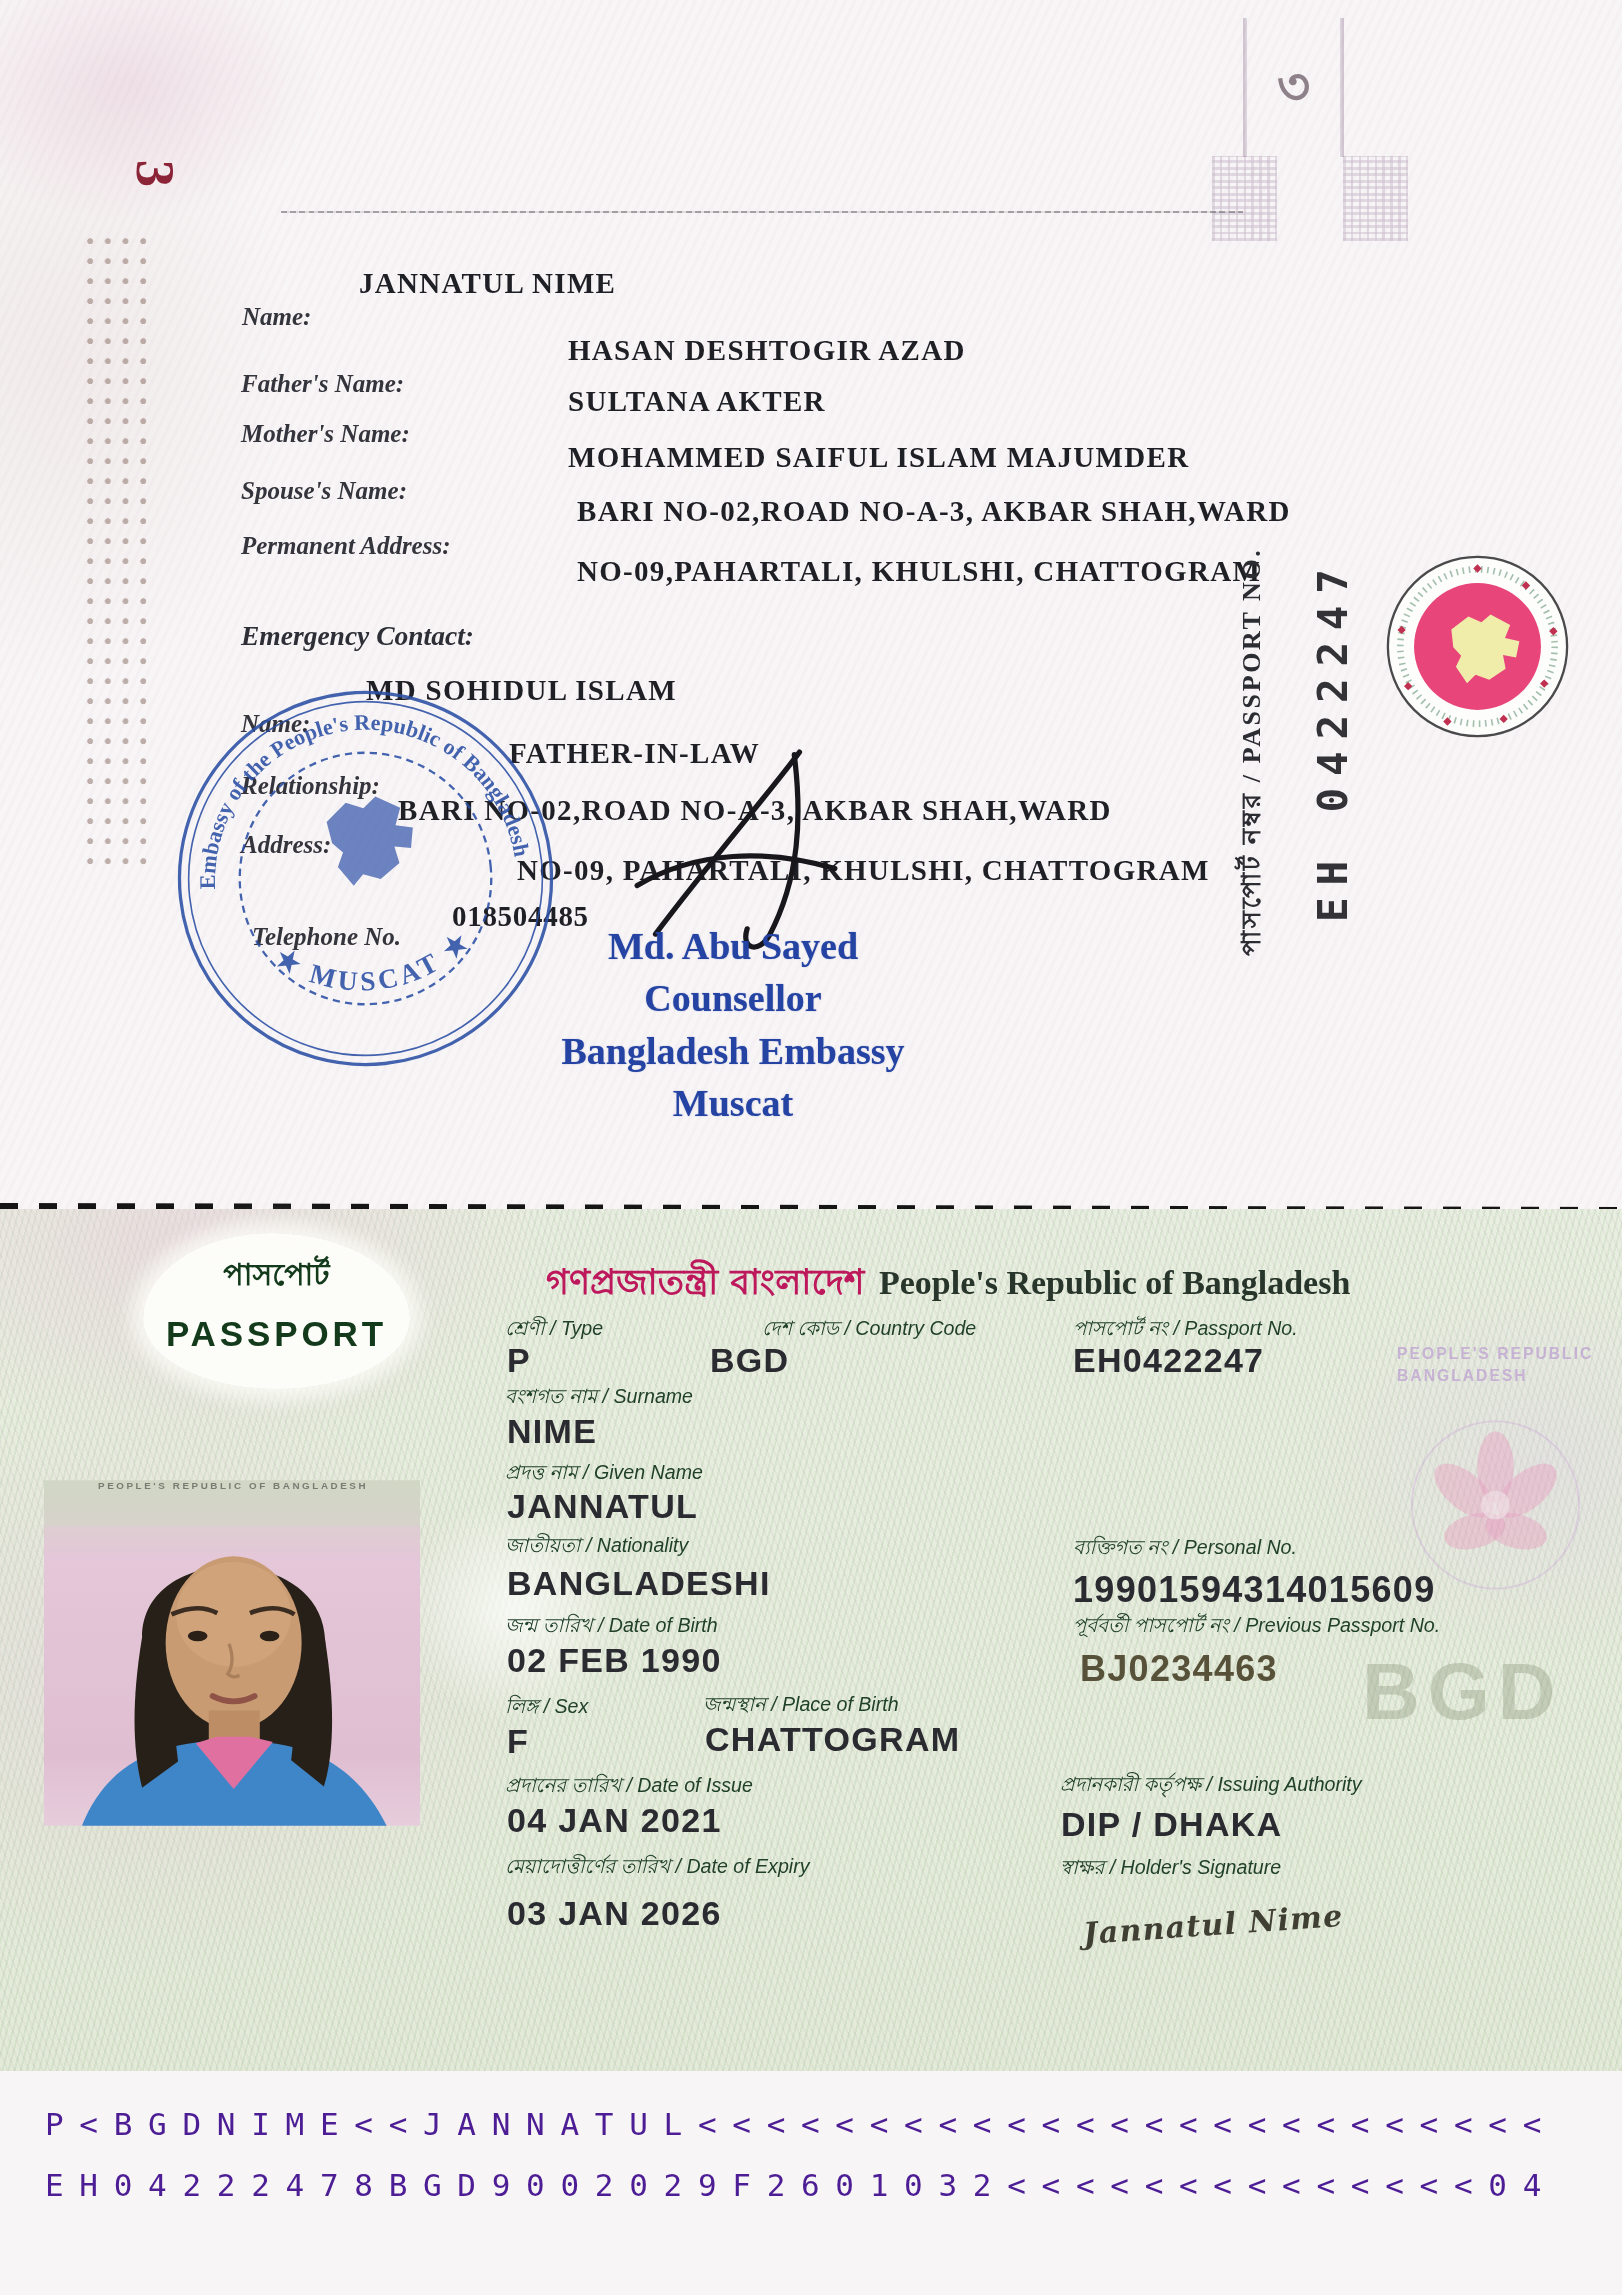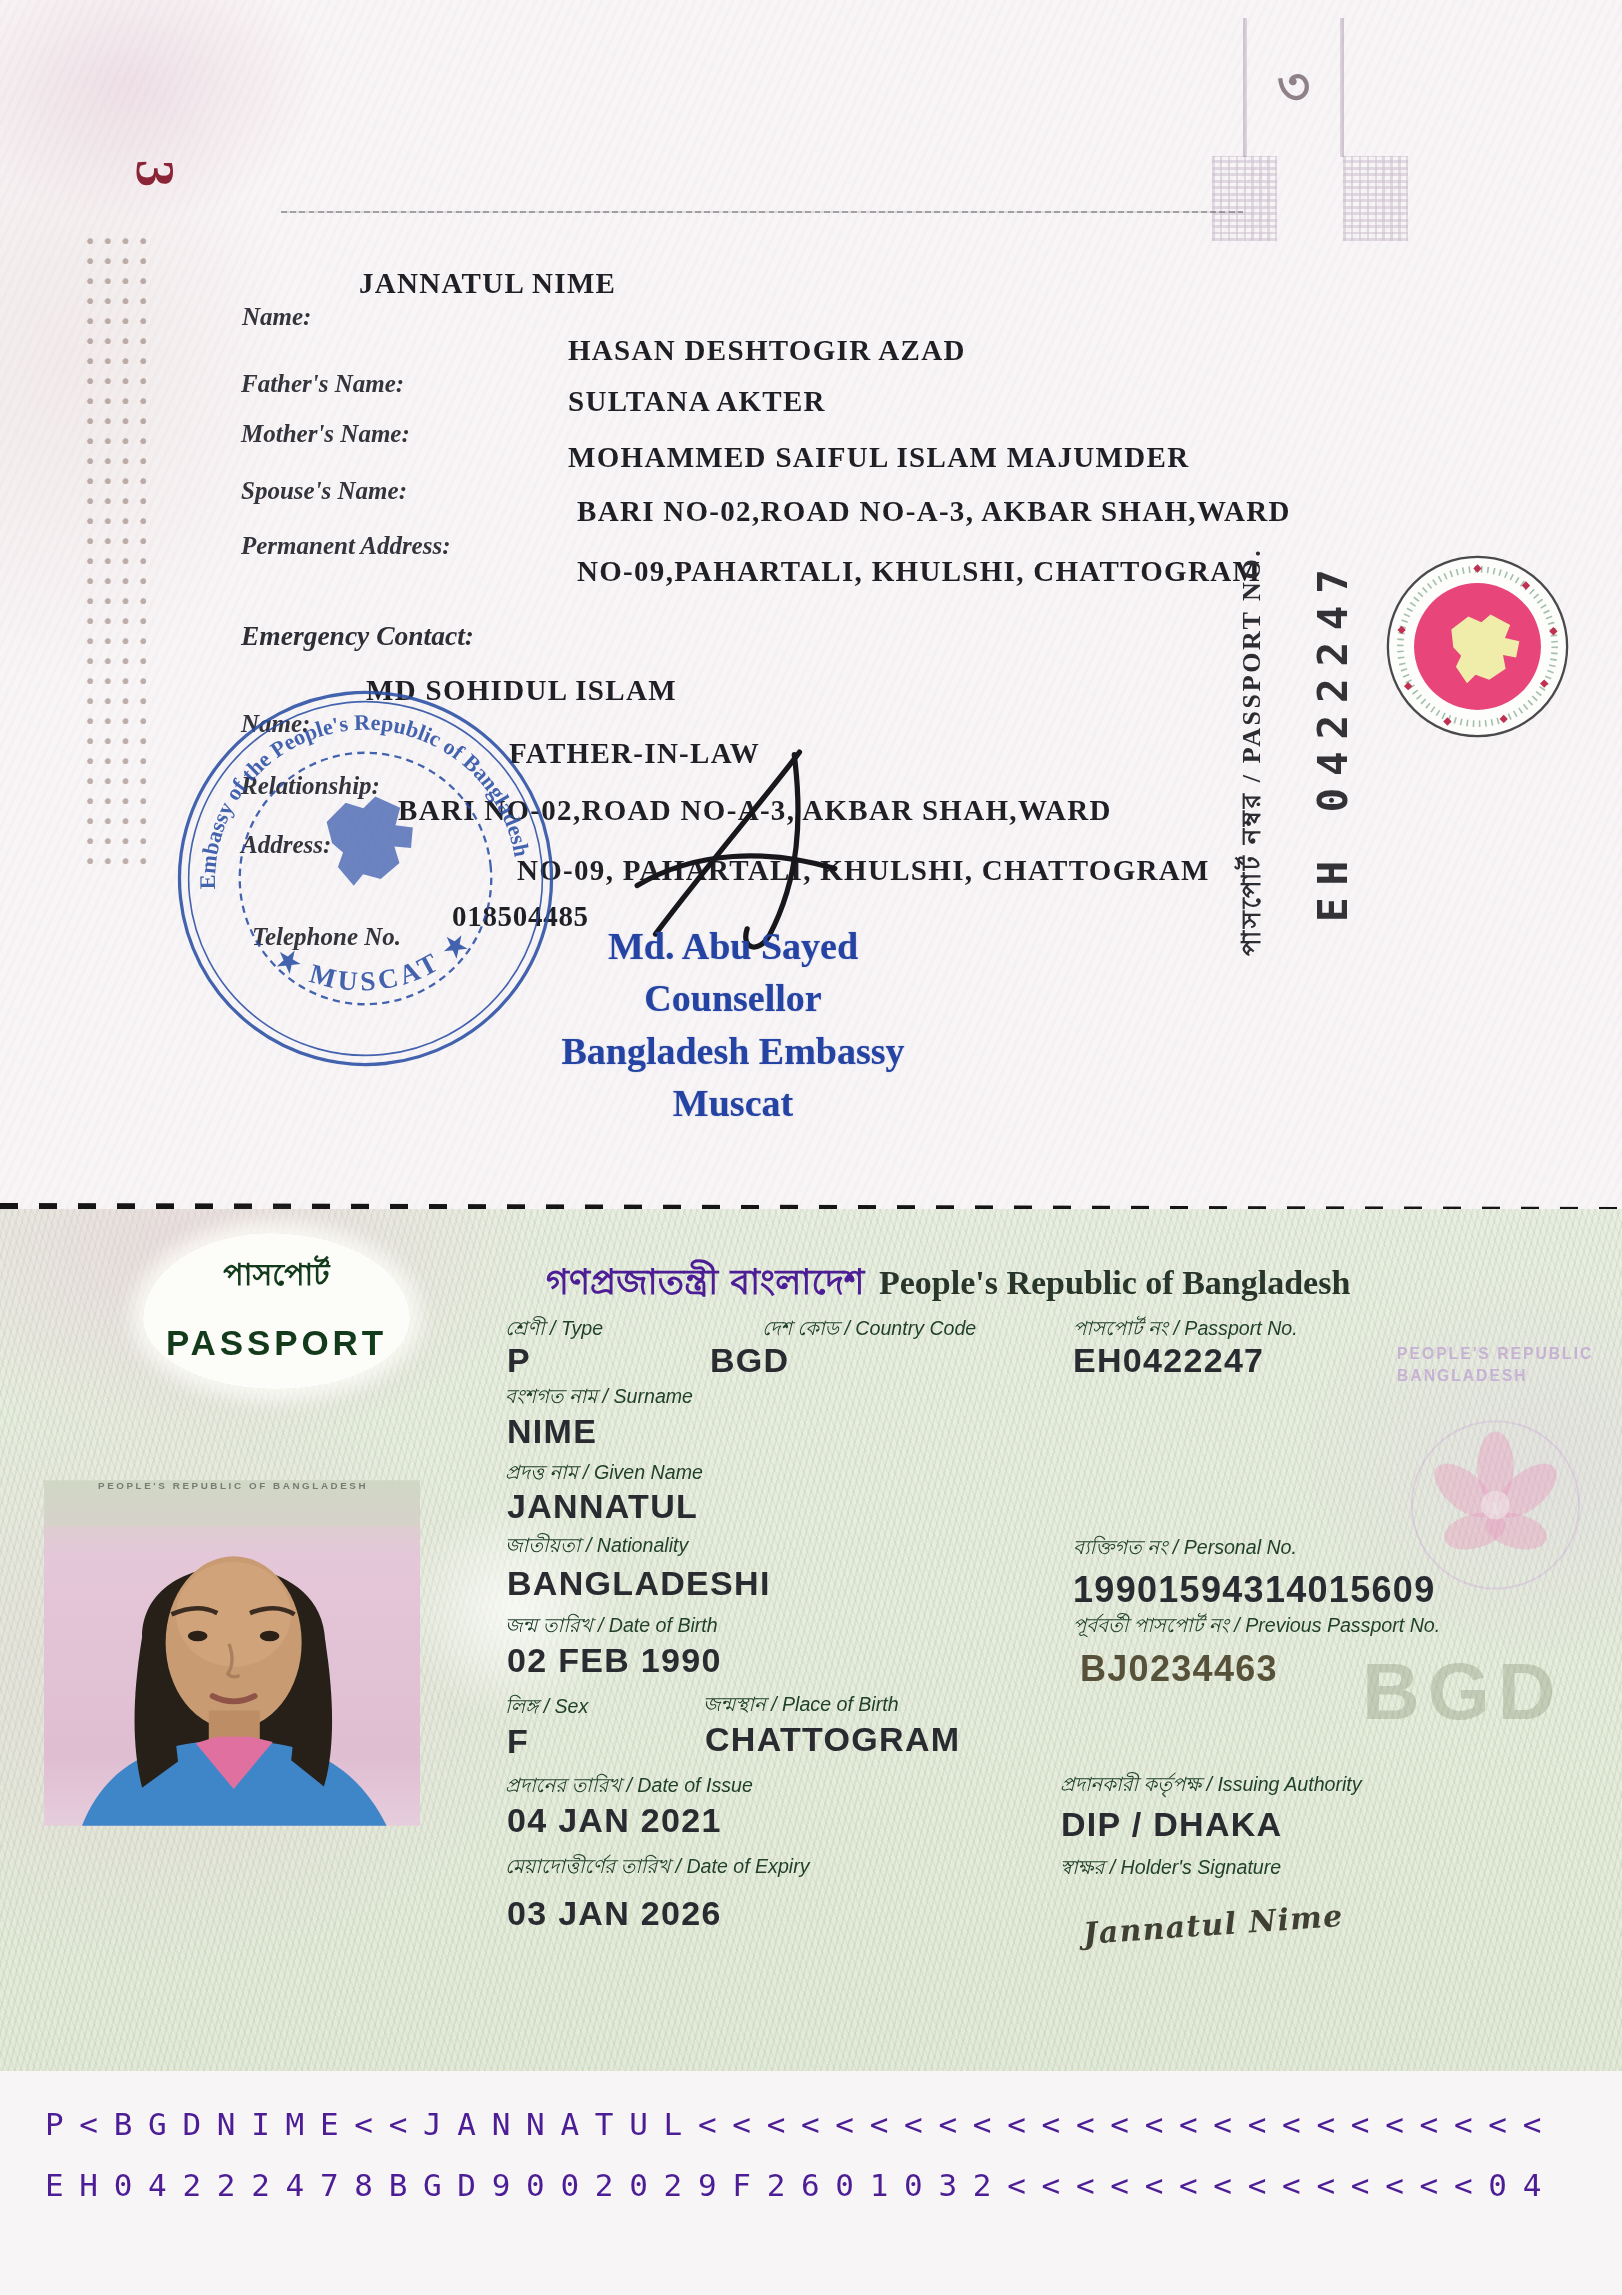--- a/index.html
+++ b/index.html
@@ -54,26 +54,26 @@
        repeating-linear-gradient(105deg, rgba(88,138,88,.10) 0 2px, transparent 2px 5.9px),
        repeating-linear-gradient(68deg, rgba(150,120,150,.07) 0 2px, transparent 2px 6.5px),
        linear-gradient(#e9efe0,#e3ebd8);}
   .torn-edge{left:0;top:1205px;width:1622px;height:9.8px;
      background:repeating-linear-gradient(90deg,#151515 0 17.7px, transparent 17.7px 39px);
      transform:rotate(.15deg);}
   .seal{left:143px;top:1233px;width:267px;height:156px;background:rgba(253,253,250,.96);
      border-radius:48% 52% 50% 50%/55% 55% 45% 45%;box-shadow:0 0 18.3px 11.8px rgba(250,250,246,.85);
      text-align:center;color:#143a1c;}
   .seal .bn{display:block;margin-top:18.3px;font:bold 30px "DejaVu Sans",sans-serif;}
-  .seal .en{display:block;margin-top:21px;font:bold 35px "Liberation Sans",sans-serif;letter-spacing:3.9px;}
+  .seal .en{display:block;margin-top:12px;font:bold 35px "Liberation Sans",sans-serif;letter-spacing:3.9px;}
   .photo{left:44px;top:1480px;width:376px;height:346px;}
   .photo-cap{left:98px;top:1480px;width:314px;font:bold 9.8px "Liberation Sans",sans-serif;
      color:rgba(70,75,70,.65);letter-spacing:2.6px;white-space:nowrap;}
   .hdr{left:546px;top:1255px;width:1021px;white-space:nowrap;}
-  .hdr .bn{font:bold 35px "DejaVu Sans",sans-serif;color:#4c1d95;}
+  .hdr .bn{font:bold 35px "DejaVu Sans",sans-serif;color:#be185d;}
   .hdr .en{font:bold 34px "Liberation Serif",serif;color:#27352b;margin-left:11.8px;}
   .plabel{font:italic 19.6px "Liberation Sans",sans-serif;color:#20402a;white-space:nowrap;}
   .pval{font:bold 34px "Liberation Sans",sans-serif;color:#2a2a31;letter-spacing:1.3px;white-space:nowrap;}
   .pval.small{font-size:36px;}
   .pval.faded{color:#575139;}
   .holo-text{left:1397px;top:1343px;width:209px;font:bold 15.7px "Liberation Sans",sans-serif;
      color:rgba(190,160,210,.75);letter-spacing:2px;line-height:22px;}
   .ghost-bgd{left:1362px;top:1646px;font:bold 80px "Liberation Sans",sans-serif;
      color:rgba(142,152,126,.38);letter-spacing:7.9px;}
   .holder-sig{left:1083px;top:1907px;font:italic bold 30px "DejaVu Serif",serif;color:#3f3f33;

